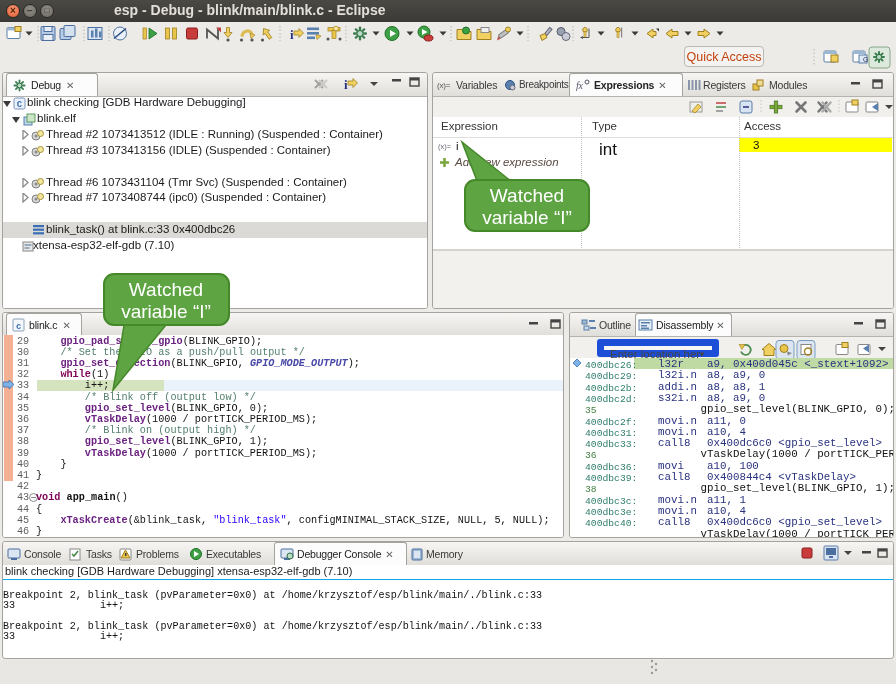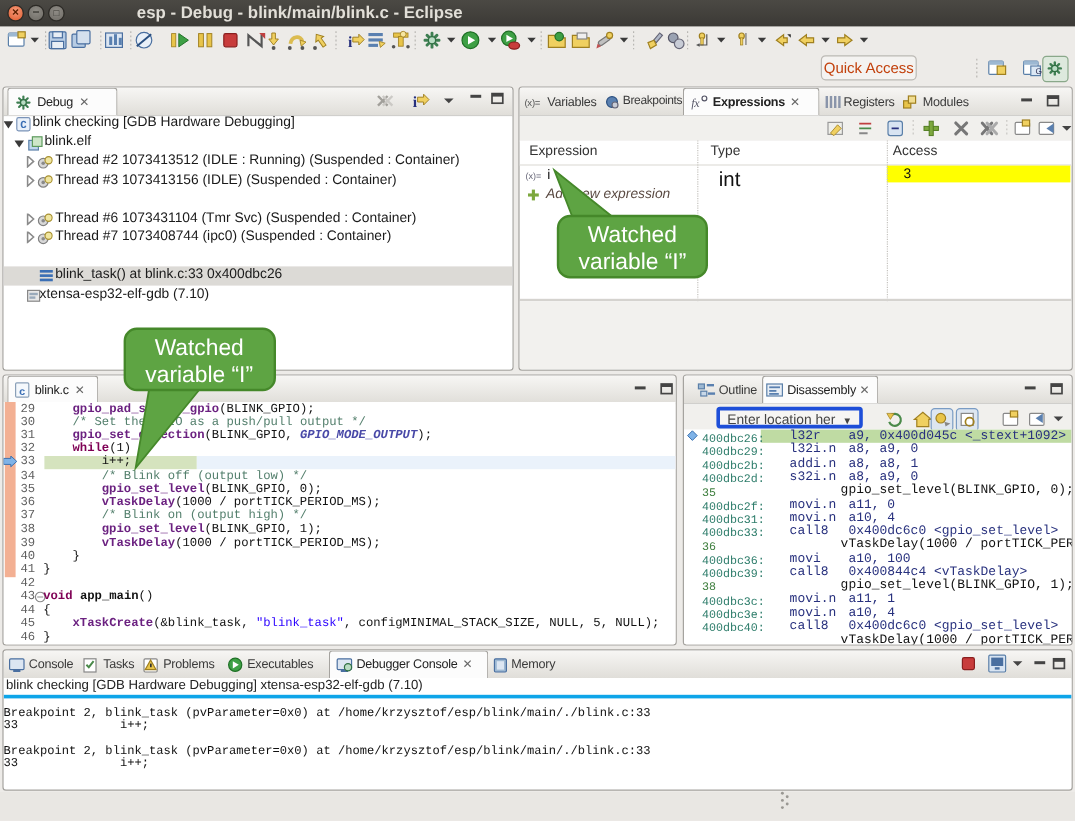--- a/index.html
+++ b/index.html
@@ -494,21 +494,21 @@
       <span style="margin-left:2px">Disassembly</span>
       <span style="margin-left:3px;color:#666;font-size:10px">✕</span>
     </div>
   <svg class="abs" style="left:280px;top:4px" width="42" height="16" id="disminmax">
       <rect x="4" y="5" width="9" height="2.5" fill="#444"></rect>
       <rect x="26" y="3" width="9" height="8" fill="none" stroke="#444" stroke-width="1.4"></rect>
       <rect x="26" y="3" width="9" height="2.5" fill="#444"></rect>
     </svg>
 
   <div class="abs" style="left:0;top:24px;width:100%;height:21px;background:#F1F0ED"></div>
-  <div class="abs" style="left:27px;top:26px;width:122px;height:18px;border:3px solid #1d4ed8;border-radius:3px;background:#F6F5F3;box-sizing:border-box">
+  <div class="abs" style="left:27px;top:26px;width:122px;height:18px;border:7px solid #1d4ed8;border-radius:3px;background:#F6F5F3;box-sizing:border-box">
     <span style="position:absolute;left:6px;top:2px;font-size:11.5px;color:#444">Enter location her</span>
     <span style="position:absolute;right:6px;top:4px;font-size:8px;color:#444">▼</span>
   </div>
   <svg class="abs" style="left:160px;top:24px" width="165" height="25" id="distoolicons">
       <g transform="translate(16,12.5)">
         <path d="M-4,-3 A5,5 0 1 1 -5,2" fill="none" stroke="#4A8A4A" stroke-width="1.8"></path>
         <polygon points="-7,-5 -1,-5 -4,0" fill="#E8C44A" stroke="#A08020" stroke-width="0.6"></polygon>
       </g>
       <g transform="translate(39,12.5)">
         <polygon points="0,-6 7,0 5,0 5,6 -5,6 -5,0 -7,0" fill="#F0D060" stroke="#A08020"></polygon>
@@ -602,21 +602,21 @@
       <g transform="translate(33,11)">
         <rect x="-7" y="-7" width="14" height="14" rx="1" fill="#D8E4F2" stroke="#5A7FA8"></rect>
         <rect x="-5" y="-5" width="10" height="7" fill="#4A6FA0"></rect>
         <rect x="-2" y="3" width="4" height="2" fill="#4A6FA0"></rect>
       </g>
       <polygon points="46,9 54,9 50,13" fill="#444"></polygon>
       <rect x="64" y="9" width="9" height="2.5" fill="#444"></rect>
       <rect x="80" y="7" width="9" height="8" fill="none" stroke="#444" stroke-width="1.4"></rect>
       <rect x="80" y="7" width="9" height="2.5" fill="#444"></rect>
     </svg>
-  <div class="abs" style="left:0;top:23px;width:100%;height:14px;background:#fff;border-bottom:3px solid #0ea5e9;font-size:11px;color:#222">
+  <div class="abs" style="left:0;top:23px;width:100%;height:14px;background:#fff;border-bottom:1px solid #0ea5e9;font-size:11px;color:#222">
       <span style="position:absolute;left:2px;top:0px">blink checking [GDB Hardware Debugging] xtensa-esp32-elf-gdb (7.10)</span>
     </div>
   <div class="abs mono" style="left:0px;top:49px;font-size:10.1px;line-height:10.2px;color:#111;white-space:pre" id="context">Breakpoint 2, blink_task (pvParameter=0x0) at /home/krzysztof/esp/blink/main/./blink.c:33
 33              i++;
 
 Breakpoint 2, blink_task (pvParameter=0x0) at /home/krzysztof/esp/blink/main/./blink.c:33
 33              i++;</div>
 </div>
 
 <div class="abs" style="left:0;top:660px;width:896px;height:24px;background:#E9E7E3"></div>

